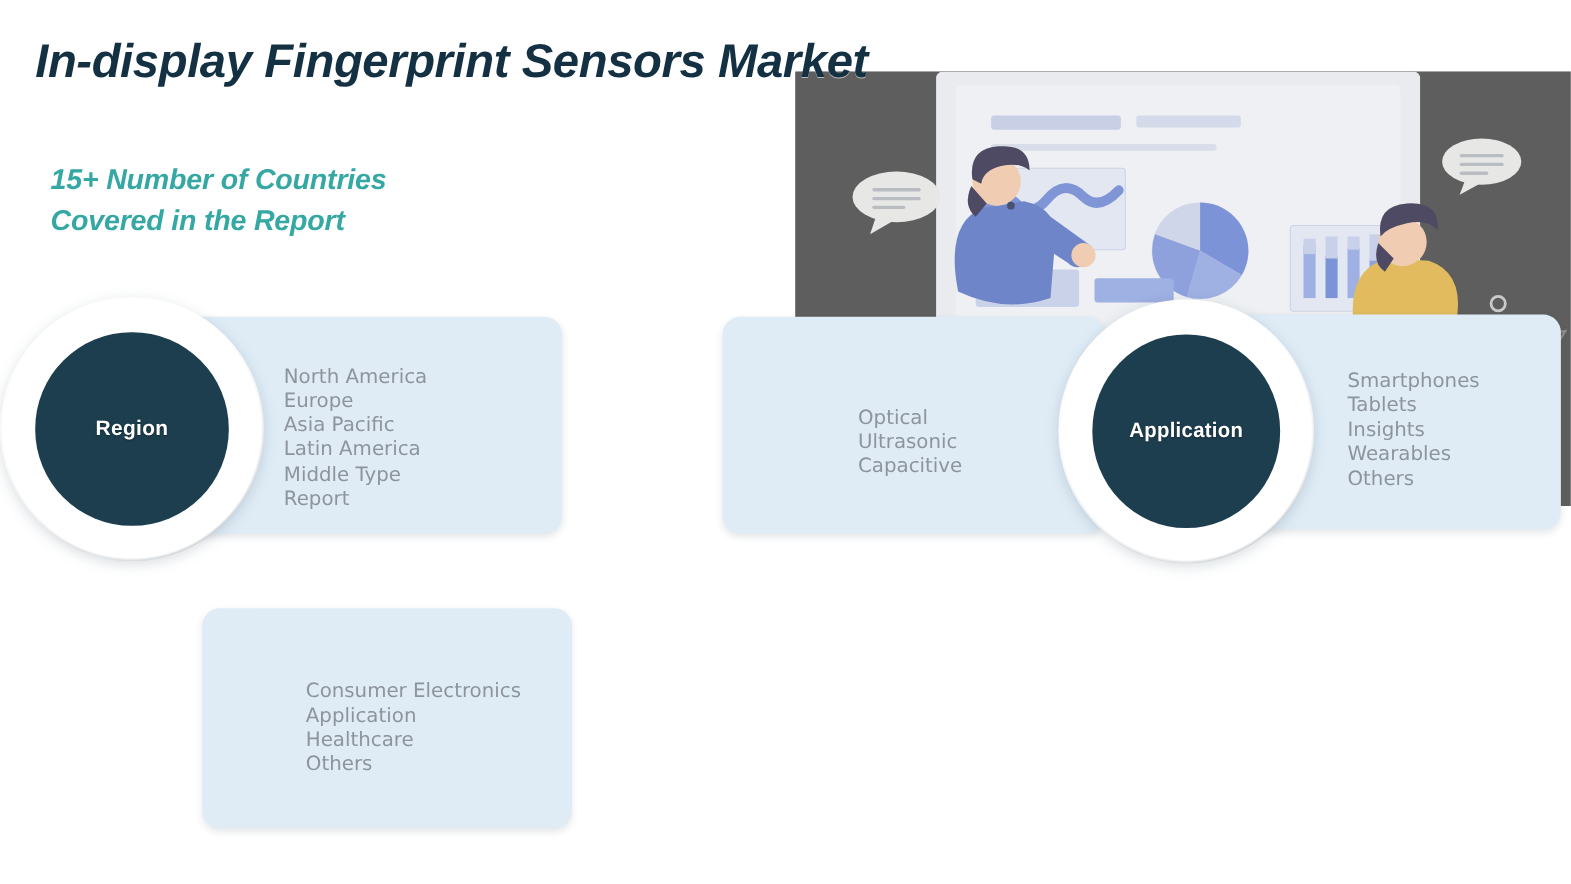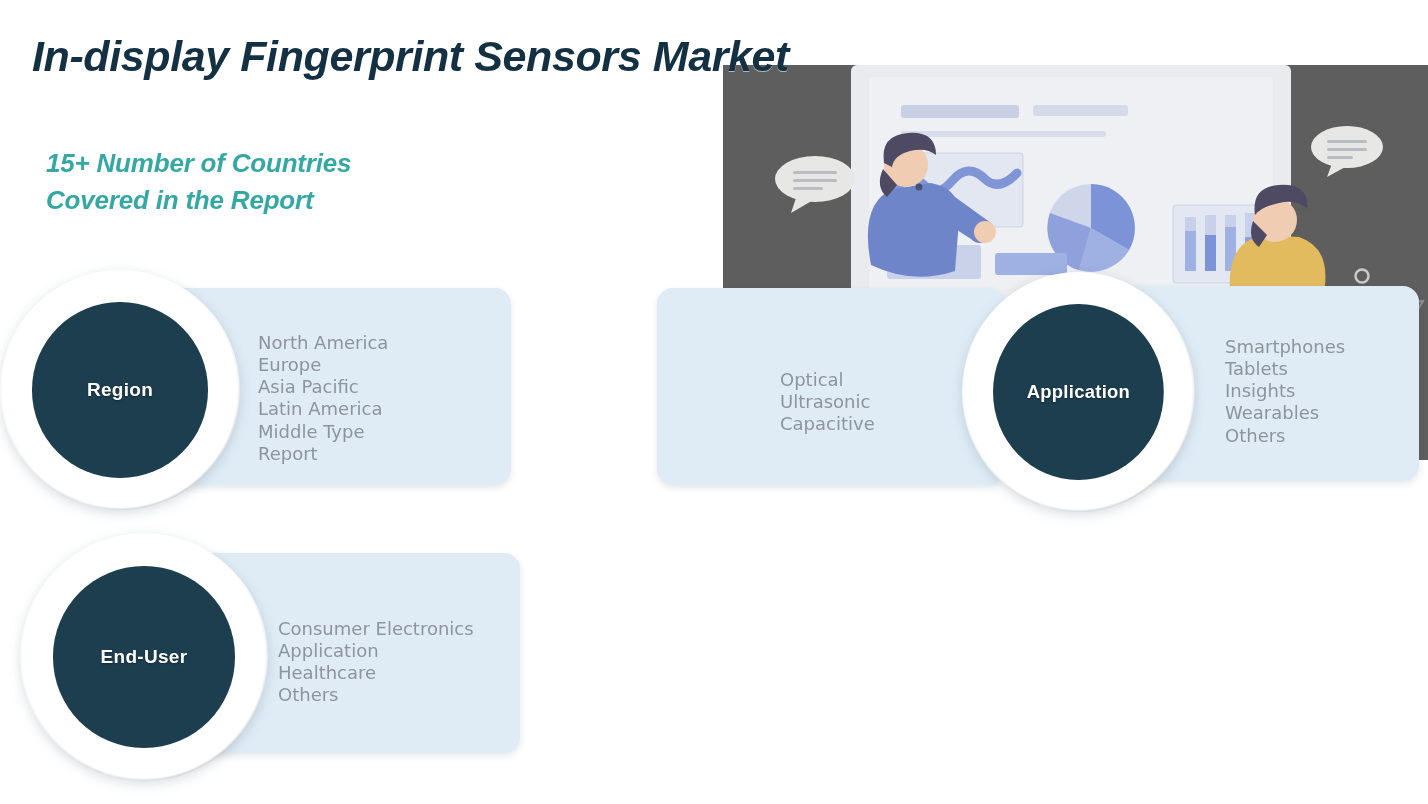--- a/index.html
+++ b/index.html
@@ -325,20 +325,15 @@
   </div>
 
   <div class="card" id="card-enduser">
     <div class="panel"></div>
     <div class="panel-list">
       <span class="li">Consumer Electronics</span>
       <span class="li">Application</span>
       <span class="li">Healthcare</span>
       <span class="li">Others</span>
     </div>
-    <div class="circle-wrap">
-      <div class="circle">
-        <span class="circle-label">End-User</span>
-      </div>
-    </div>
   </div>
 
 </div>
 
 </body></html>

